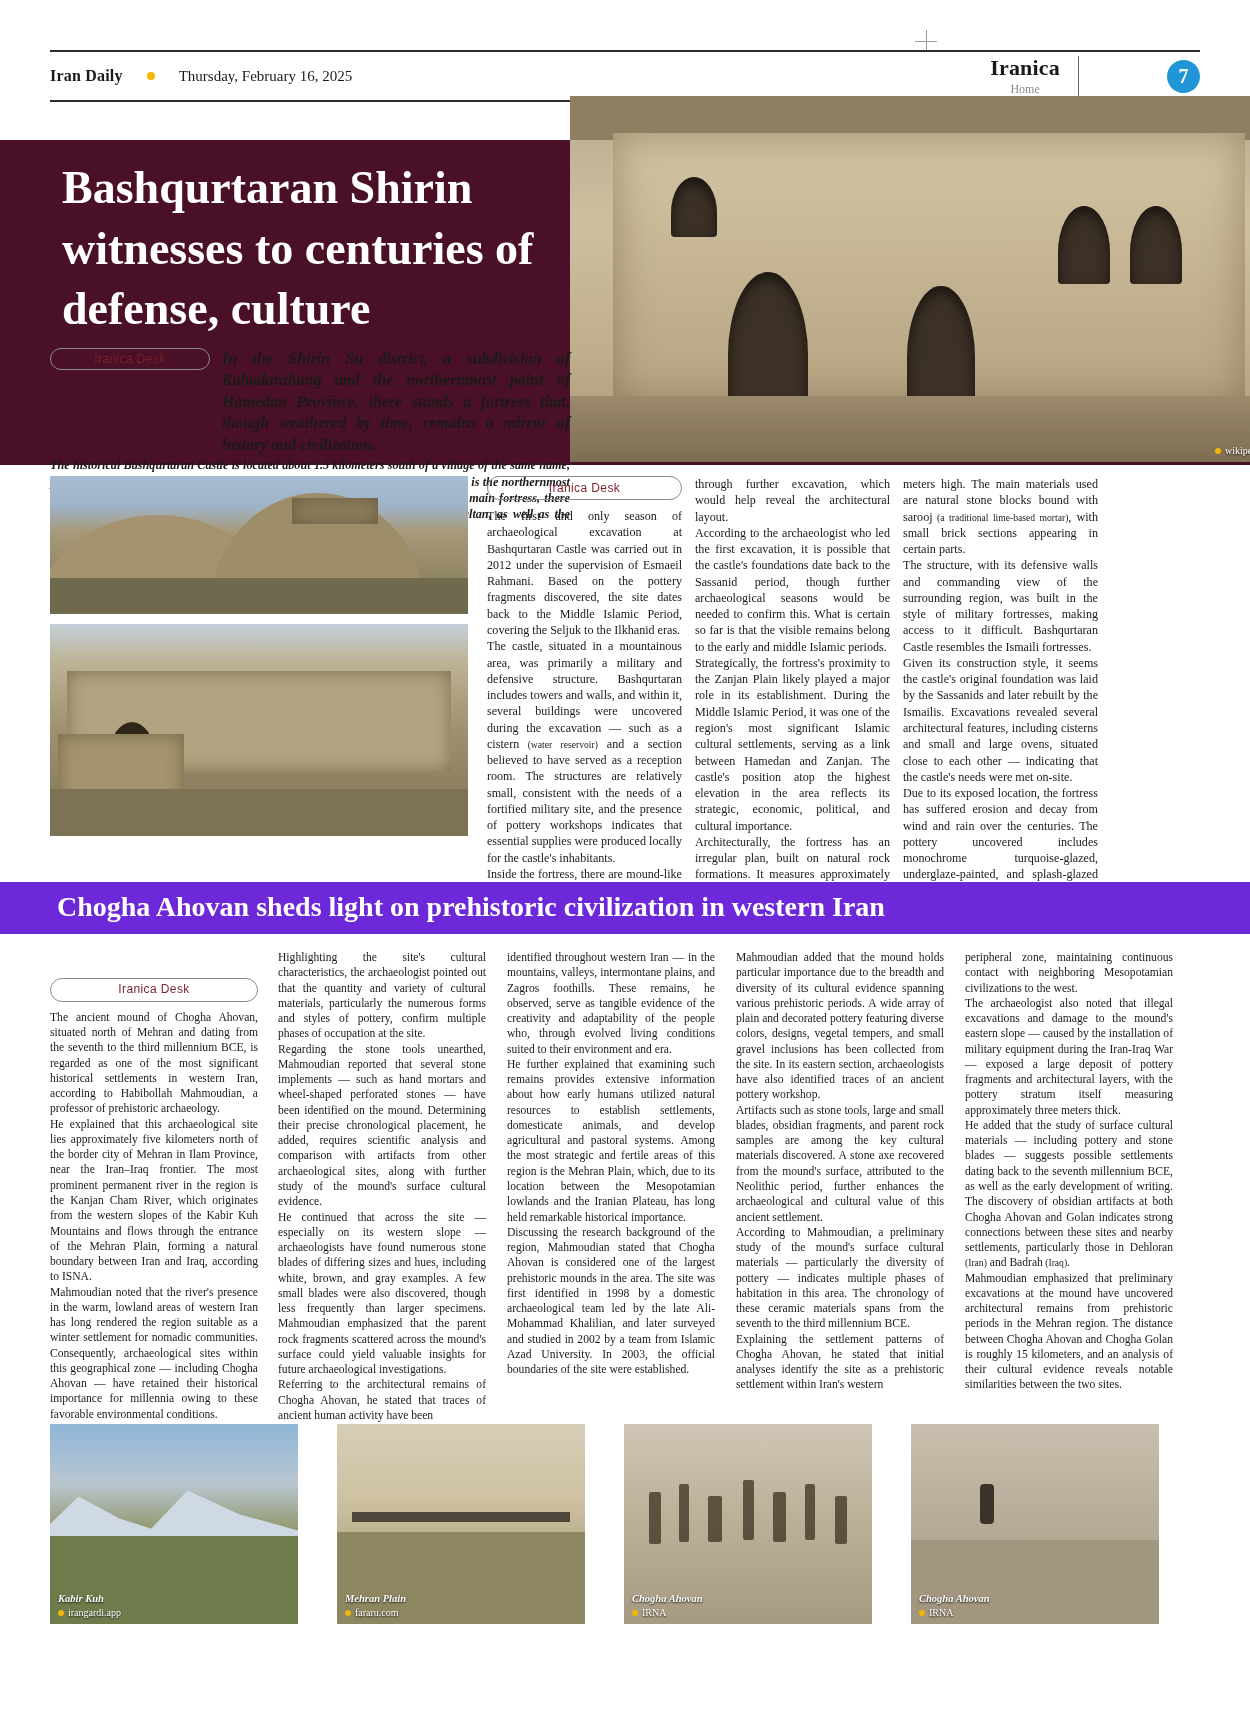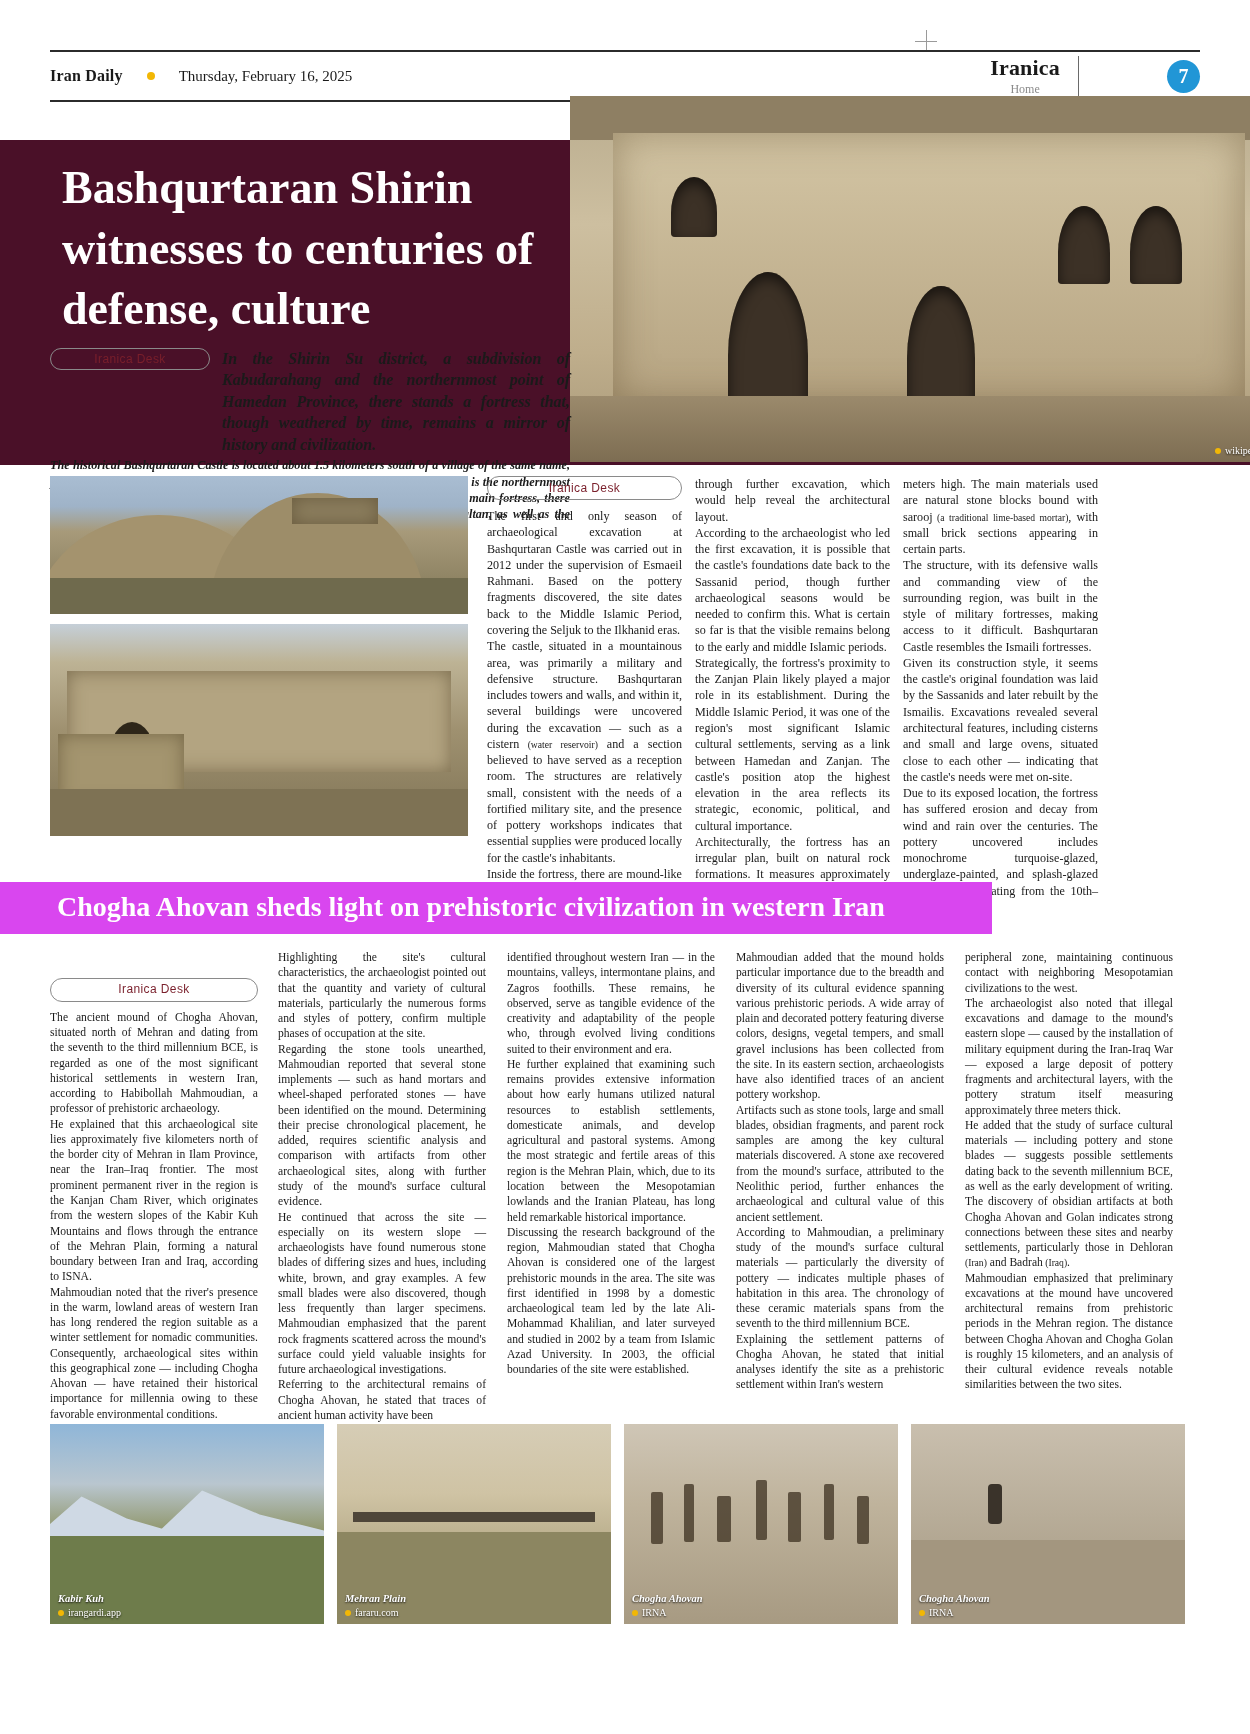--- a/index.html
+++ b/index.html
@@ -118,40 +118,40 @@
   .c1 { left:437px; top:0; width:195px; }
   .c2 { left:645px; top:0; width:195px; }
   .c3 { left:853px; top:0; width:195px; }
   .a1 .c1 { left:437px; }
   .a1 .c2 { left:645px; }
   .a1 .c3 { left:853px; }
   .smallnote { font-size:9.6px; }
 
   
   .band2 {
-    position:absolute; left:0; top:882px; width:992px; height:52px;
-    background:#d946ef;
+    position:absolute; left:0; top:882px; width:1250px; height:52px;
+    background:#6d28d9;
   }
   .band2 .t {
     position:absolute; left:57px; top:8px; width:1140px;
     color:#fff; font-size:28px; font-weight:bold; line-height:1.2;
   }
 
   
   .a2 { position:absolute; left:50px; top:950px; width:1150px; }
   .a2 .col { font-size:11.6px; line-height:1.318; }
   .a2c1 { left:0; top:28px; width:208px; }
   .a2c2 { left:228px; top:0; width:208px; }
   .a2c3 { left:457px; top:0; width:208px; }
   .a2c4 { left:686px; top:0; width:208px; }
   .a2c5 { left:915px; top:0; width:208px; }
 
   
   .botrow { position:absolute; left:50px; top:1424px; width:1150px; height:200px; }
-  .bp { position:absolute; top:0; width:274px; height:200px; overflow:hidden;padding-left:46px; }
+  .bp { position:absolute; top:0; width:248px; height:200px; overflow:hidden;padding-left:46px; }
   .bp1 { left:0; background:linear-gradient(180deg,#8fb6d8 0%, #b9c6cf 30%, #8e9466 55%, #6e7c4b 100%); }
   .bp2 { left:287px; background:linear-gradient(180deg,#d6cdb6 0%, #cfc3a4 35%, #b9ae8c 60%, #8c8661 100%); }
   .bp3 { left:574px; background:linear-gradient(180deg,#cfc6b6 0%, #bfb39c 40%, #a79a82 100%); }
   .bp4 { left:861px; background:linear-gradient(180deg,#c9bfae 0%, #b8ad99 45%, #a3967f 100%); }
   .bp-cap {
     position:absolute; left:8px; bottom:20px; color:#fff; font-size:10.5px; font-weight:bold;
     text-shadow:0 1px 2px rgba(0,0,0,.85); font-style:italic;
   }
   .bp-src {
     position:absolute; left:8px; bottom:6px; color:#fff; font-size:10px;

